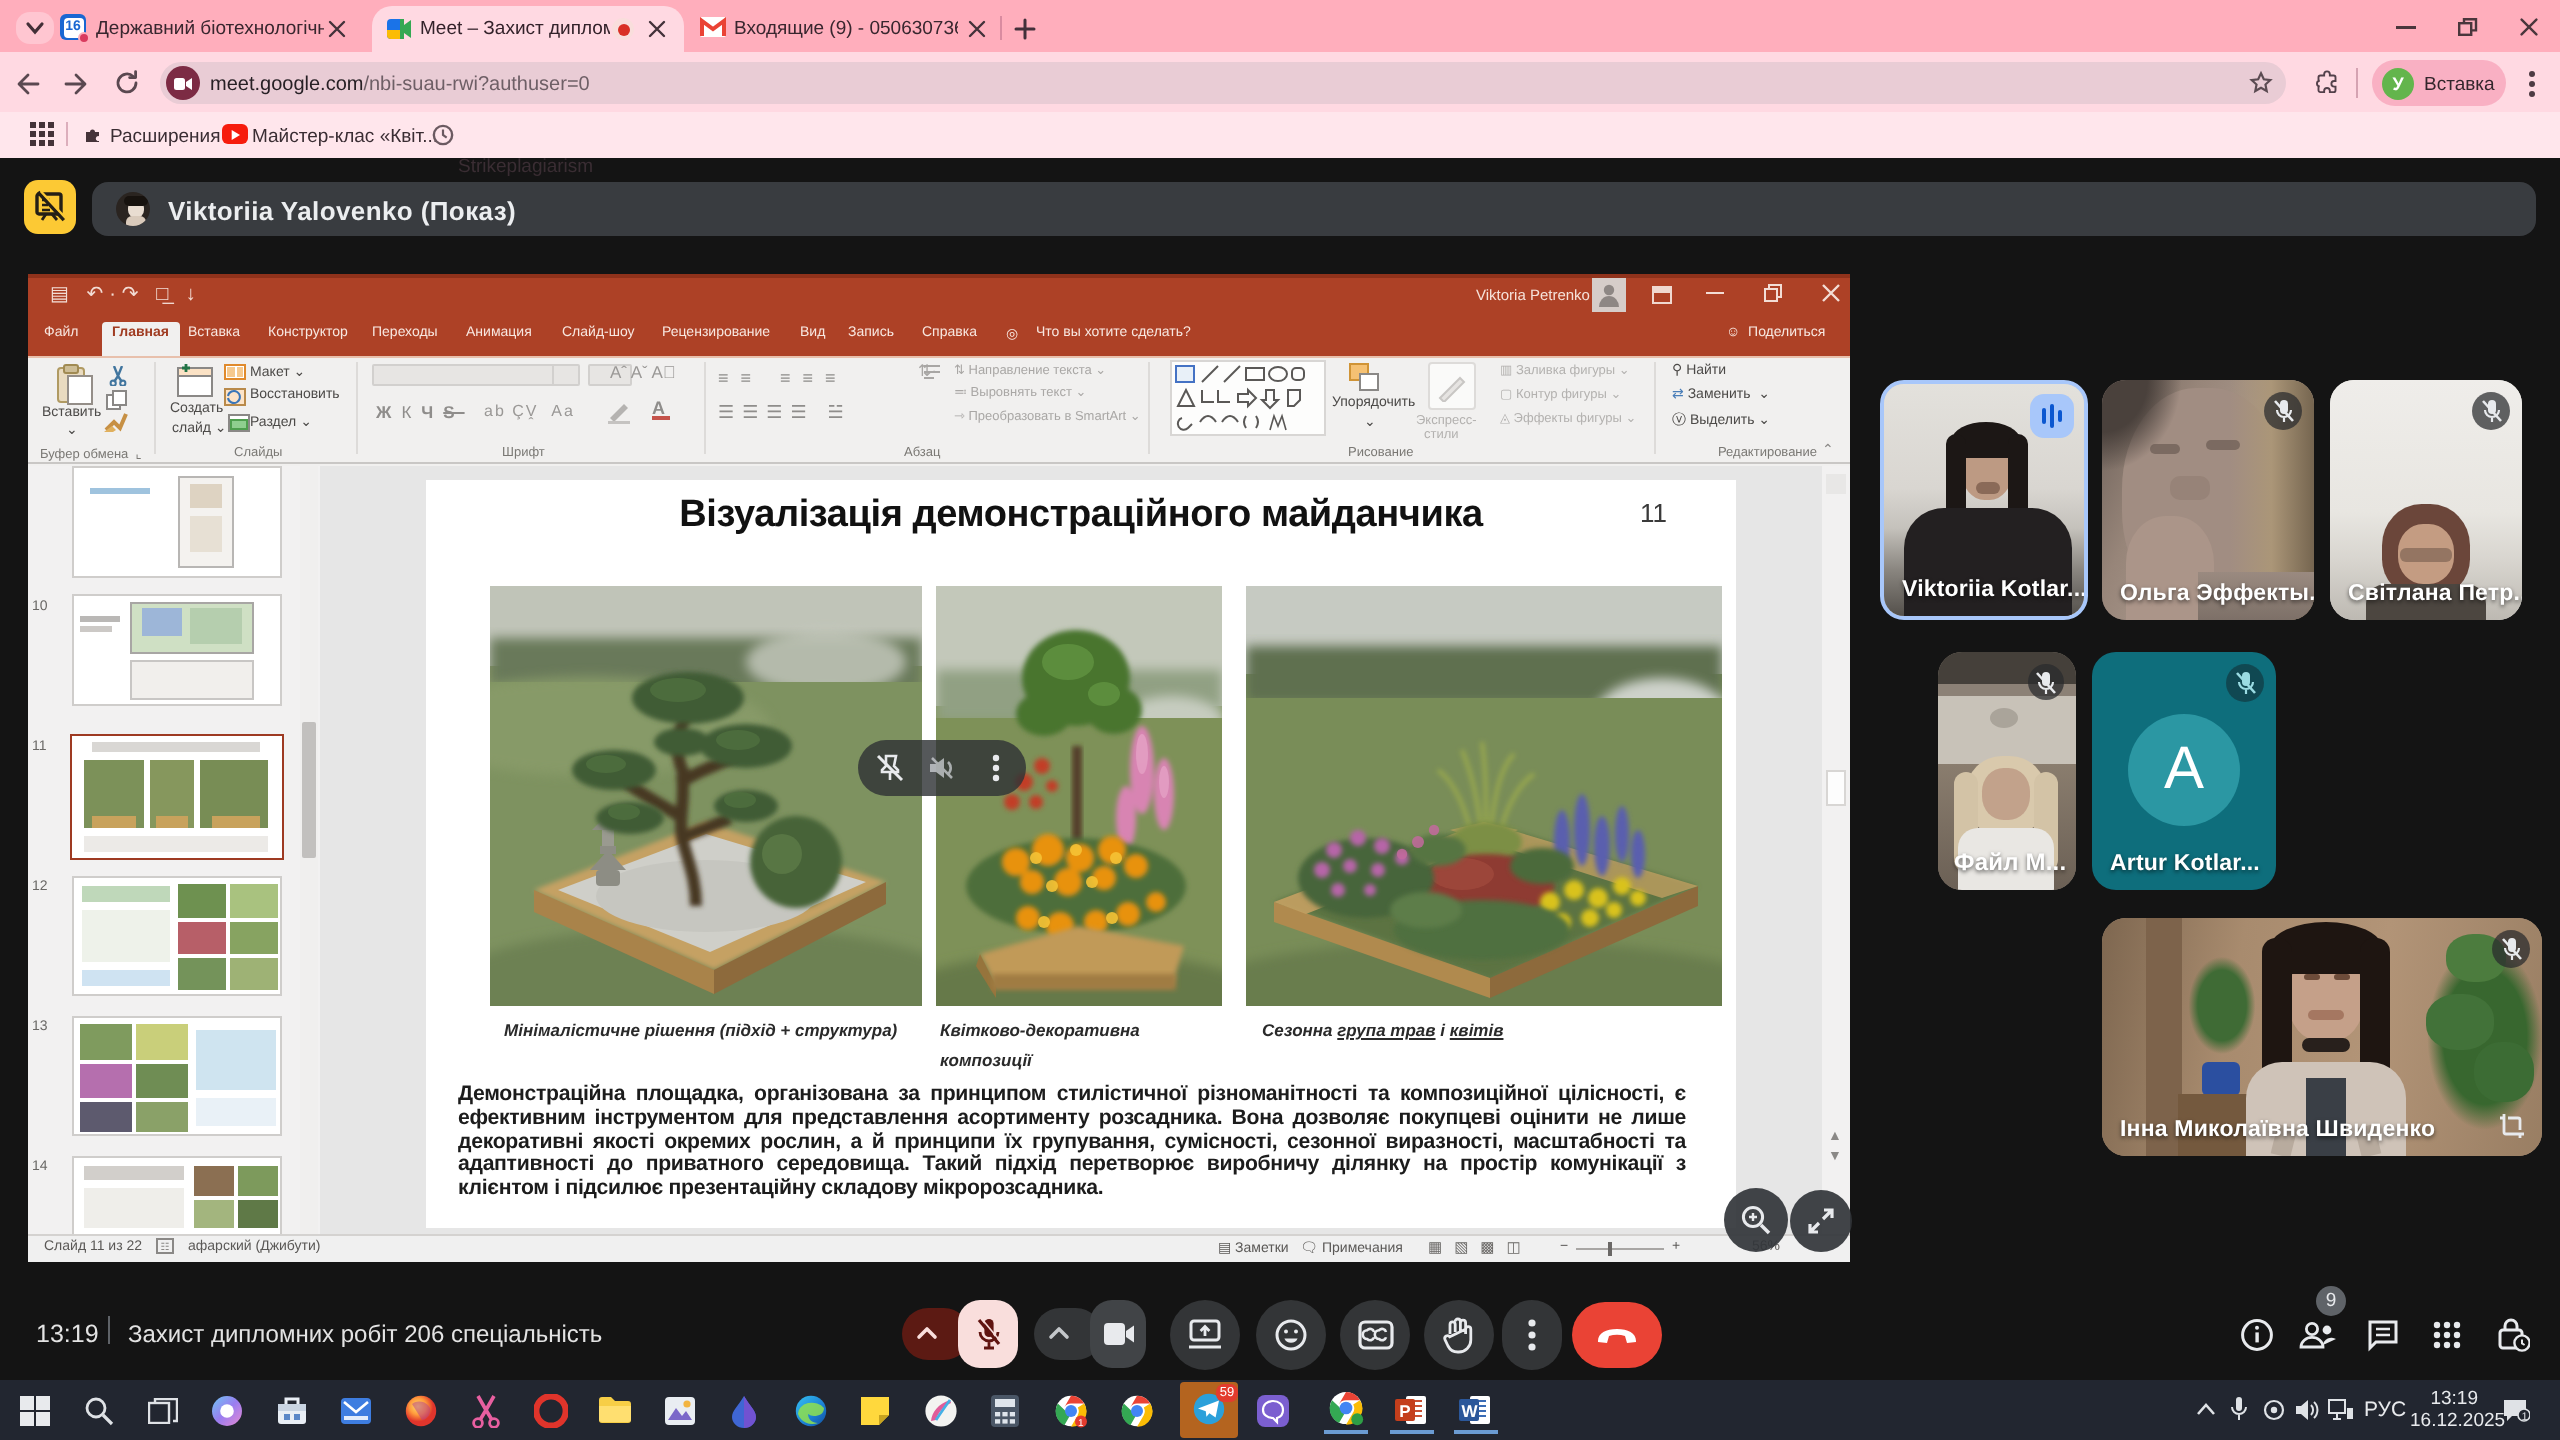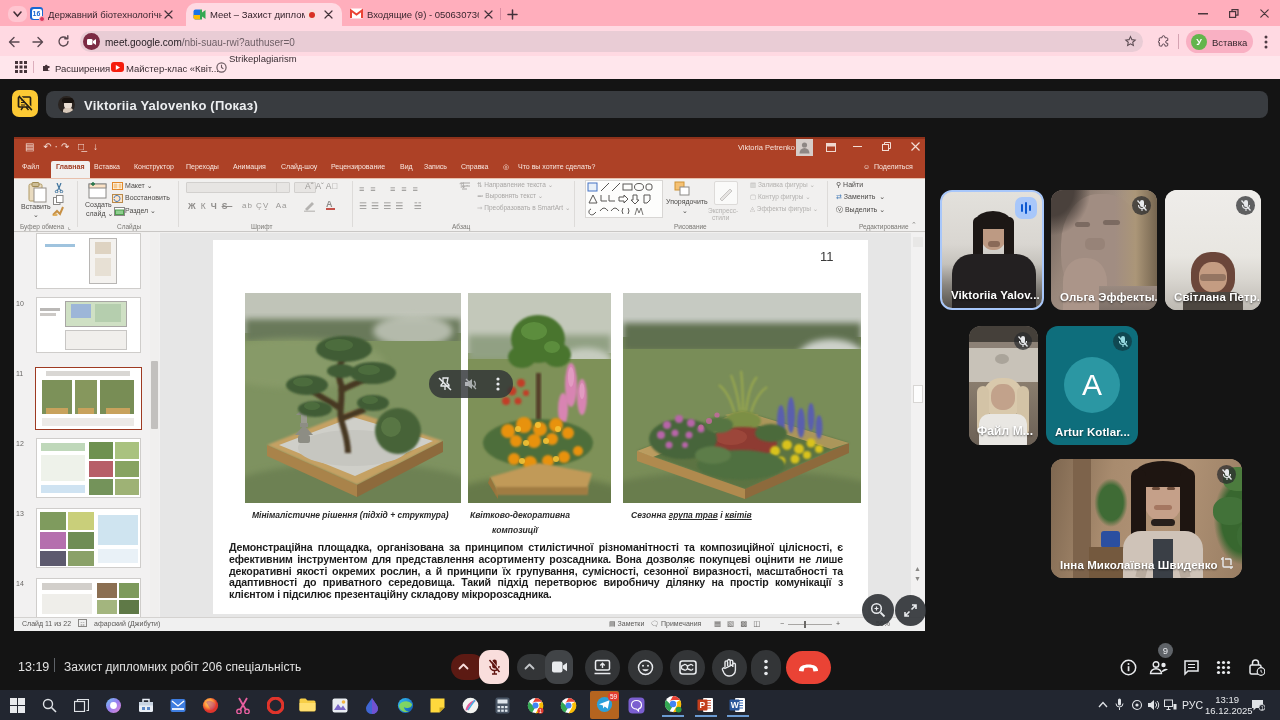--- a/index.html
+++ b/index.html
@@ -121,21 +121,21 @@
   <div class="abs" style="left:55px;top:63px;font-size:9.5px;color:#3a2d33;">Расширения</div>
   <div class="abs" style="left:111px;top:62px;width:13px;height:10px;border-radius:3px;background:#f61c0d;"></div>
   <svg class="abs" style="left:115px;top:64.5px" width="5" height="5" viewBox="0 0 6 6">
       <path d="M1 0 L6 3 L1 6 z" fill="#fff"></path>
     </svg>
   <div class="abs" style="left:126px;top:63px;font-size:9.5px;color:#3a2d33;">Майстер-клас «Квіт...</div>
   <svg class="abs" style="left:216px;top:62px" width="11" height="11" viewBox="0 0 12 12">
       <circle cx="6" cy="6" r="5" fill="none" stroke="#6b5a61" stroke-width="1.3"></circle>
       <path d="M6 3 v3 l2 1.4" stroke="#6b5a61" stroke-width="1.2" fill="none"></path>
     </svg>
-  <div class="abs" style="left:229px;top:53px;font-size:9.5px;color:#3a2d33;">Strikeplagiarism</div>
+  <div class="abs" style="left:229px;top:78px;font-size:9.5px;color:#3a2d33;">Strikeplagiarism</div>
 
   <div class="abs" style="left:12px;top:90px;width:26px;height:27px;border-radius:7px;background:#fcc934;"></div>
   <svg class="abs" style="left:17px;top:95px" width="17" height="17" viewBox="0 0 17 17">
     <rect x="1.5" y="2" width="12" height="10" rx="1" fill="none" stroke="#241f16" stroke-width="1.7"></rect>
     <path d="M4 5 h4 M4 7.5 h3 M4 10 h4" stroke="#241f16" stroke-width="1.2"></path>
     <path d="M9 12 l2.5 3 M6 12 l-2 3" stroke="#241f16" stroke-width="1.4"></path>
     <path d="M2 1 L15 15" stroke="#241f16" stroke-width="1.9"></path>
     <path d="M3.4 0.6 L16.4 14.6" stroke="#fcc934" stroke-width="1.2"></path>
   </svg>
   <div class="abs" style="left:46px;top:91px;width:1222px;height:27px;border-radius:8px;background:#393c40;"></div>
@@ -382,20 +382,21 @@
       <div class="abs" style="left:60px;top:4px;width:20px;height:15px;background:#8b6f52;"></div>
       <div class="abs" style="left:82px;top:4px;width:20px;height:15px;background:#7d9a5c;"></div>
       <div class="abs" style="left:60px;top:21px;width:20px;height:14px;background:#a3b57e;"></div>
       <div class="abs" style="left:82px;top:21px;width:20px;height:14px;background:#5f7947;"></div>
     </div>
 
     <div class="abs" style="left:136px;top:96px;width:9px;height:384px;background:#f0efee;"></div>
     <div class="abs" style="left:137px;top:224px;width:7px;height:68px;background:#c2c0be;border-radius:1px;"></div>
 
     <div class="abs" style="left:199px;top:103px;width:655px;height:374px;background:#fff;"></div>
+    <div class="abs" style="left:199px;top:110px;width:655px;text-align:center;font-size:19px;font-weight:700;color:#111;letter-spacing:-0.2px;">Візуалізація демонстраційного майданчика</div>
     <div class="abs" style="left:806px;top:112px;font-size:13px;color:#3a3a3a;">11</div>
 
     <svg id="img1" class="abs" style="left:231px;top:156px" width="216" height="210" viewBox="0 0 216 210">
       <defs>
           <filter id="b1" x="-20%" y="-20%" width="140%" height="140%">
             <feGaussianBlur stdDeviation="3"></feGaussianBlur>
           </filter>
       <filter id="b2" x="-20%" y="-20%" width="140%" height="140%">
             <feGaussianBlur stdDeviation="1.2"></feGaussianBlur>
           </filter>
@@ -574,21 +575,21 @@
       <ellipse cx="96" cy="132" rx="14" ry="8" fill="#567543" filter="url(#b2)"></ellipse>
       <g fill="#c46a9e" opacity=".85">
           <circle cx="86" cy="128" r="3"></circle>
           <circle cx="94" cy="122" r="2.6"></circle>
           <circle cx="78" cy="134" r="2.6"></circle>
         </g>
     </svg>
 
     <div class="abs" style="left:238px;top:373px;font-size:8.5px;font-style:italic;font-weight:700;color:#2a2a2a;">Мінімалістичне рішення (підхід + структура)</div>
     <div class="abs" style="left:456px;top:373px;font-size:8.5px;font-style:italic;font-weight:700;color:#2a2a2a;">Квітково-декоративна</div>
-    <div class="abs" style="left:456px;top:388px;font-size:8.5px;font-style:italic;font-weight:700;color:#2a2a2a;margin-left:22px;">композиції</div>
+    <div class="abs" style="left:456px;top:388px;font-size:8.5px;font-style:italic;font-weight:700;color:#2a2a2a;">композиції</div>
     <div class="abs" style="left:617px;top:373px;font-size:8.5px;font-style:italic;font-weight:700;color:#2a2a2a;">Сезонна <span style="text-decoration:underline">група трав</span> і <span style="text-decoration:underline">квітів</span></div>
 
     <div class="abs" style="left:215px;top:405px;width:614px;font-size:10.6px;font-weight:700;color:#1c1c1c;line-height:11.8px;text-align:justify;letter-spacing:-0.15px;">Демонстраційна площадка, організована за принципом стилістичної різноманітності та композиційної цілісності, є ефективним інструментом для представлення асортименту розсадника. Вона дозволяє покупцеві оцінити не лише декоративні якості окремих рослин, а й принципи їх групування, сумісності, сезонної виразності, масштабності та адаптивності до приватного середовища. Такий підхід перетворює виробничу ділянку на простір комунікації з клієнтом і підсилює презентаційну складову мікророзсадника.</div>
 
     <div class="abs" style="left:897px;top:96px;width:14px;height:384px;background:#f2f1f1;"></div>
     <div class="abs" style="left:899px;top:100px;width:10px;height:10px;background:#e8e7e6;"></div>
     <div class="abs" style="left:899px;top:248px;width:10px;height:18px;background:#fdfdfd;border:1px solid #d8d6d4;"></div>
     <div class="abs" style="left:900px;top:428px;font-size:7px;color:#8a8886;">▲</div>
     <div class="abs" style="left:900px;top:438px;font-size:7px;color:#8a8886;">▼</div>
 
@@ -636,21 +637,21 @@
     <div class="abs" style="left:39px;top:28px;width:25px;height:30px;border-radius:45%;background:#bd9a83;"></div>
     <div class="abs" style="left:34px;top:19px;width:34px;height:18px;border-radius:50% 50% 0 0;background:#1c1715;"></div>
     <div class="abs" style="left:31px;top:25px;width:10px;height:42px;border-radius:6px;background:#1c1715;"></div>
     <div class="abs" style="left:62px;top:25px;width:10px;height:42px;border-radius:6px;background:#1c1715;"></div>
     <div class="abs" style="left:46px;top:49px;width:12px;height:6px;border-radius:3px;background:#8a6a58;"></div>
     <div class="abs" style="left:10px;top:62px;width:84px;height:58px;border-radius:20px 20px 0 0;background:#232021;"></div>
     <div class="abs" style="right:5px;top:5px;width:22px;height:22px;border-radius:7px;background:#a8c7fa;"></div>
     <div class="abs" style="right:19px;top:12px;width:2.5px;height:8px;background:#0b57d0;border-radius:2px;"></div>
     <div class="abs" style="right:15px;top:10px;width:2.5px;height:12px;background:#0b57d0;border-radius:2px;"></div>
     <div class="abs" style="right:11px;top:13px;width:2.5px;height:6px;background:#0b57d0;border-radius:2px;"></div>
-    <div class="lbl" style="left:9px;bottom:7px;">Viktoriia Yalov...</div>
+    <div class="lbl" style="left:9px;bottom:7px;">Viktoriia Kotlar...</div>
   </div>
   <div class="abs" style="left:1051px;top:190px;width:106px;height:120px;border-radius:12px;overflow:hidden;background:#7e6f68;">
     <div class="abs" style="left:0;top:0;width:100%;height:100%;background:linear-gradient(115deg,#6b5f58 0%,#978579 30%,#a8968a 55%,#97836f 75%,#55493d 100%);"></div>
     <div class="abs" style="left:10px;top:4px;width:82px;height:112px;border-radius:45%;background:#a18d82;"></div>
     <div class="abs" style="left:64px;top:0px;width:46px;height:120px;background:linear-gradient(90deg,rgba(176,157,126,0) 0%,#ab9678 45%,#6b5c48 100%);"></div>
     <div class="abs" style="left:0px;top:0px;width:40px;height:46px;background:radial-gradient(ellipse at 0% 0%, #4a413c 40%, rgba(74,65,60,0) 70%);"></div>
     <div class="abs" style="left:24px;top:32px;width:15px;height:5px;border-radius:4px;background:rgba(92,79,71,.55);"></div>
     <div class="abs" style="left:52px;top:30px;width:17px;height:5px;border-radius:4px;background:rgba(92,79,71,.55);"></div>
     <div class="abs" style="left:34px;top:48px;width:20px;height:12px;border-radius:5px;background:rgba(141,122,110,.5);"></div>
     <div class="abs" style="left:12px;top:68px;width:44px;height:52px;border-radius:45% 45% 0 0;background:#ab9589;"></div>
@@ -705,21 +706,21 @@
     <div class="micoff" style="background:rgba(17,60,68,.75);">
         <svg style="position:absolute;left:3.5px;top:3px" width="12" height="13" viewBox="0 0 12 13">
           <rect x="4" y="1" width="4" height="7" rx="2" fill="#9adbe2"></rect>
           <path d="M2.5 6 a3.5 3.5 0 0 0 7 0 M6 9.5 V12" stroke="#9adbe2" stroke-width="1.1" fill="none"></path>
           <path d="M1.5 1.5 L10.5 11.5" stroke="#9adbe2" stroke-width="1.3"></path>
         </svg>
       </div>
     <div class="lbl" style="left:9px;bottom:7px;">Artur Kotlar...</div>
   </div>
 
-  <div class="abs" style="left:1051px;top:459px;width:191px;height:119px;border-radius:12px;overflow:hidden;background:#b5987c;">
+  <div class="abs" style="left:1051px;top:459px;width:220px;height:119px;border-radius:12px;overflow:hidden;background:#b5987c;">
     <div class="abs" style="left:0;top:0;width:100%;height:100%;background:linear-gradient(100deg,#7e6750 0%,#a88b6e 30%,#b29477 60%,#997e63 100%);"></div>
     <div class="abs" style="left:22px;top:0;width:18px;height:119px;background:#7d634b;"></div>
     <div class="abs" style="left:36px;top:14px;width:48px;height:66px;background:radial-gradient(ellipse 22px 32px at 50% 45%, #3f6b35 55%, rgba(63,107,53,0) 76%);"></div>
     <div class="abs" style="left:50px;top:72px;width:19px;height:17px;border-radius:3px;background:#2b4fa0;"></div>
     <div class="abs" style="left:38px;top:88px;width:40px;height:31px;background:#74593e;"></div>
     <div class="abs" style="left:152px;top:0px;width:68px;height:119px;background:radial-gradient(ellipse 36px 58px at 58% 50%, #38672f 58%, rgba(56,103,47,0) 80%);"></div>
     <div class="abs" style="left:172px;top:8px;width:30px;height:24px;border-radius:45%;background:#4c7c3e;"></div>
     <div class="abs" style="left:162px;top:38px;width:34px;height:28px;border-radius:45%;background:#427239;"></div>
     <div class="abs" style="left:186px;top:62px;width:30px;height:30px;border-radius:45%;background:#3c6c34;"></div>
     <div class="abs" style="left:93px;top:18px;width:38px;height:44px;border-radius:45%;background:#c5a089;"></div>

